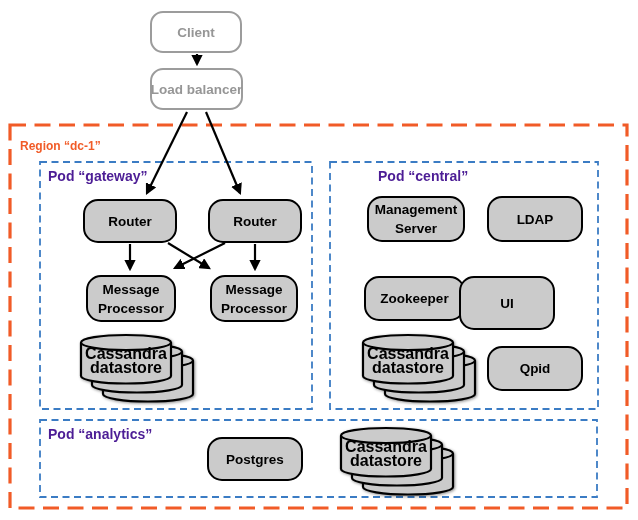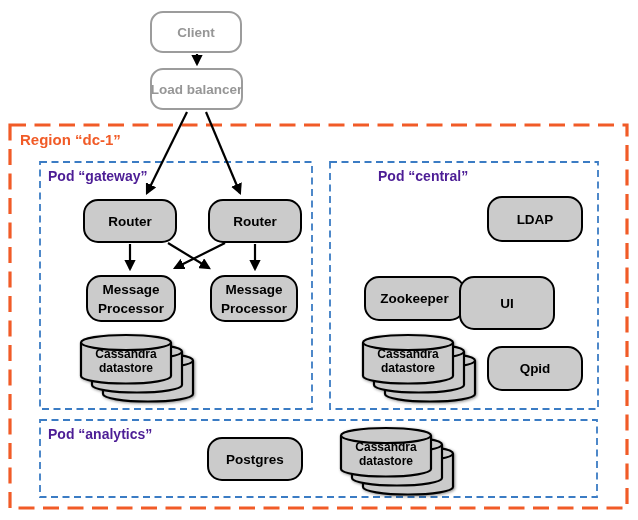--- a/index.html
+++ b/index.html
@@ -26,29 +26,29 @@
     display:flex; align-items:center; justify-content:center;
     text-align:center; font-weight:bold; font-size:13.5px; line-height:19px; color:#000;
   }
   .oneline { white-space:nowrap; }
   .external {
     background:#fff; border:2.2px solid var(--external-border,#9C9C9C);
     color:var(--external-text,#969696); border-radius:13px; font-size:13.5px;
   }
 
   
-  .region-label { position:absolute; font-weight:bold; font-size:15px; color:var(--region-label,#F15B27); white-space:nowrap; }
+  .region-label { position:absolute; font-weight:bold; font-size:12px; color:var(--region-label,#F15B27); white-space:nowrap;margin-top:8px; }
   .pod-label    { position:absolute; font-weight:bold; font-size:14px; color:#4c1d95; white-space:nowrap; }
 
   
   .cyl-stack { position:absolute; overflow:visible; filter:drop-shadow(1px 1.5px 1.5px rgba(0,0,0,0.45)); }
   .cyl { stroke:var(--node-border,#000); stroke-width:2.2; fill:var(--node-fill,#CBCBCB); }
   .cyl-label {
     position:absolute; width:86px; text-align:center;
-    font-weight:bold; font-size:12px; line-height:14px; color:#000;
+    font-weight:bold; font-size:16px; line-height:14px; color:#000;
   }
 </style>
 </head>
 <body>
 
 <div class="canvas">
 
   <svg class="layer" viewBox="0 0 638 520">
     <defs>
       <marker id="ah" viewBox="0 0 10 10" refX="8" refY="5" markerWidth="5.2" markerHeight="5.2" orient="auto">
@@ -76,20 +76,21 @@
   <div class="region-label" style="left:20px; top:131px;">Region “dc-1”</div>
   <div class="pod-label" style="left:48px; top:168px;">Pod “gateway”</div>
   <div class="pod-label" style="left:338px; top:168px;margin-left:40px;">Pod “central”</div>
   <div class="pod-label" style="left:48px; top:426px;">Pod “analytics”</div>
 
   <div class="node oneline" style="left:83px; top:199px; width:94px; height:44px;">Router</div>
   <div class="node oneline" style="left:208px; top:199px; width:94px; height:44px;">Router</div>
   <div class="node" style="left:86px; top:275px; width:90px; height:47px;">Message Processor</div>
   <div class="node" style="left:210px; top:275px; width:88px; height:47px;">Message Processor</div>
 
+  <div class="node" style="left:367px; top:196px; width:98px; height:46px;">Management Server</div>
   <div class="node oneline" style="left:487px; top:196px; width:96px; height:46px;">LDAP</div>
   <div class="node oneline" style="left:364px; top:276px; width:101px; height:45px;">Zookeeper</div>
   <div class="node oneline" style="left:459px; top:276px; width:96px; height:54px;">UI</div>
   <div class="node oneline" style="left:487px; top:346px; width:96px; height:45px;">Qpid</div>
 
   <div class="node oneline" style="left:207px; top:437px; width:96px; height:44px;">Postgres</div>
 
   <svg class="cyl-stack" style="left:80px; top:333px;" width="118" height="70" viewBox="0 0 118 70">
     <g transform="translate(22,18)">
         <path class="cyl" d="M1,9.5 L1,43 A45,7.5 0 0 0 91,43 L91,9.5"></path>

